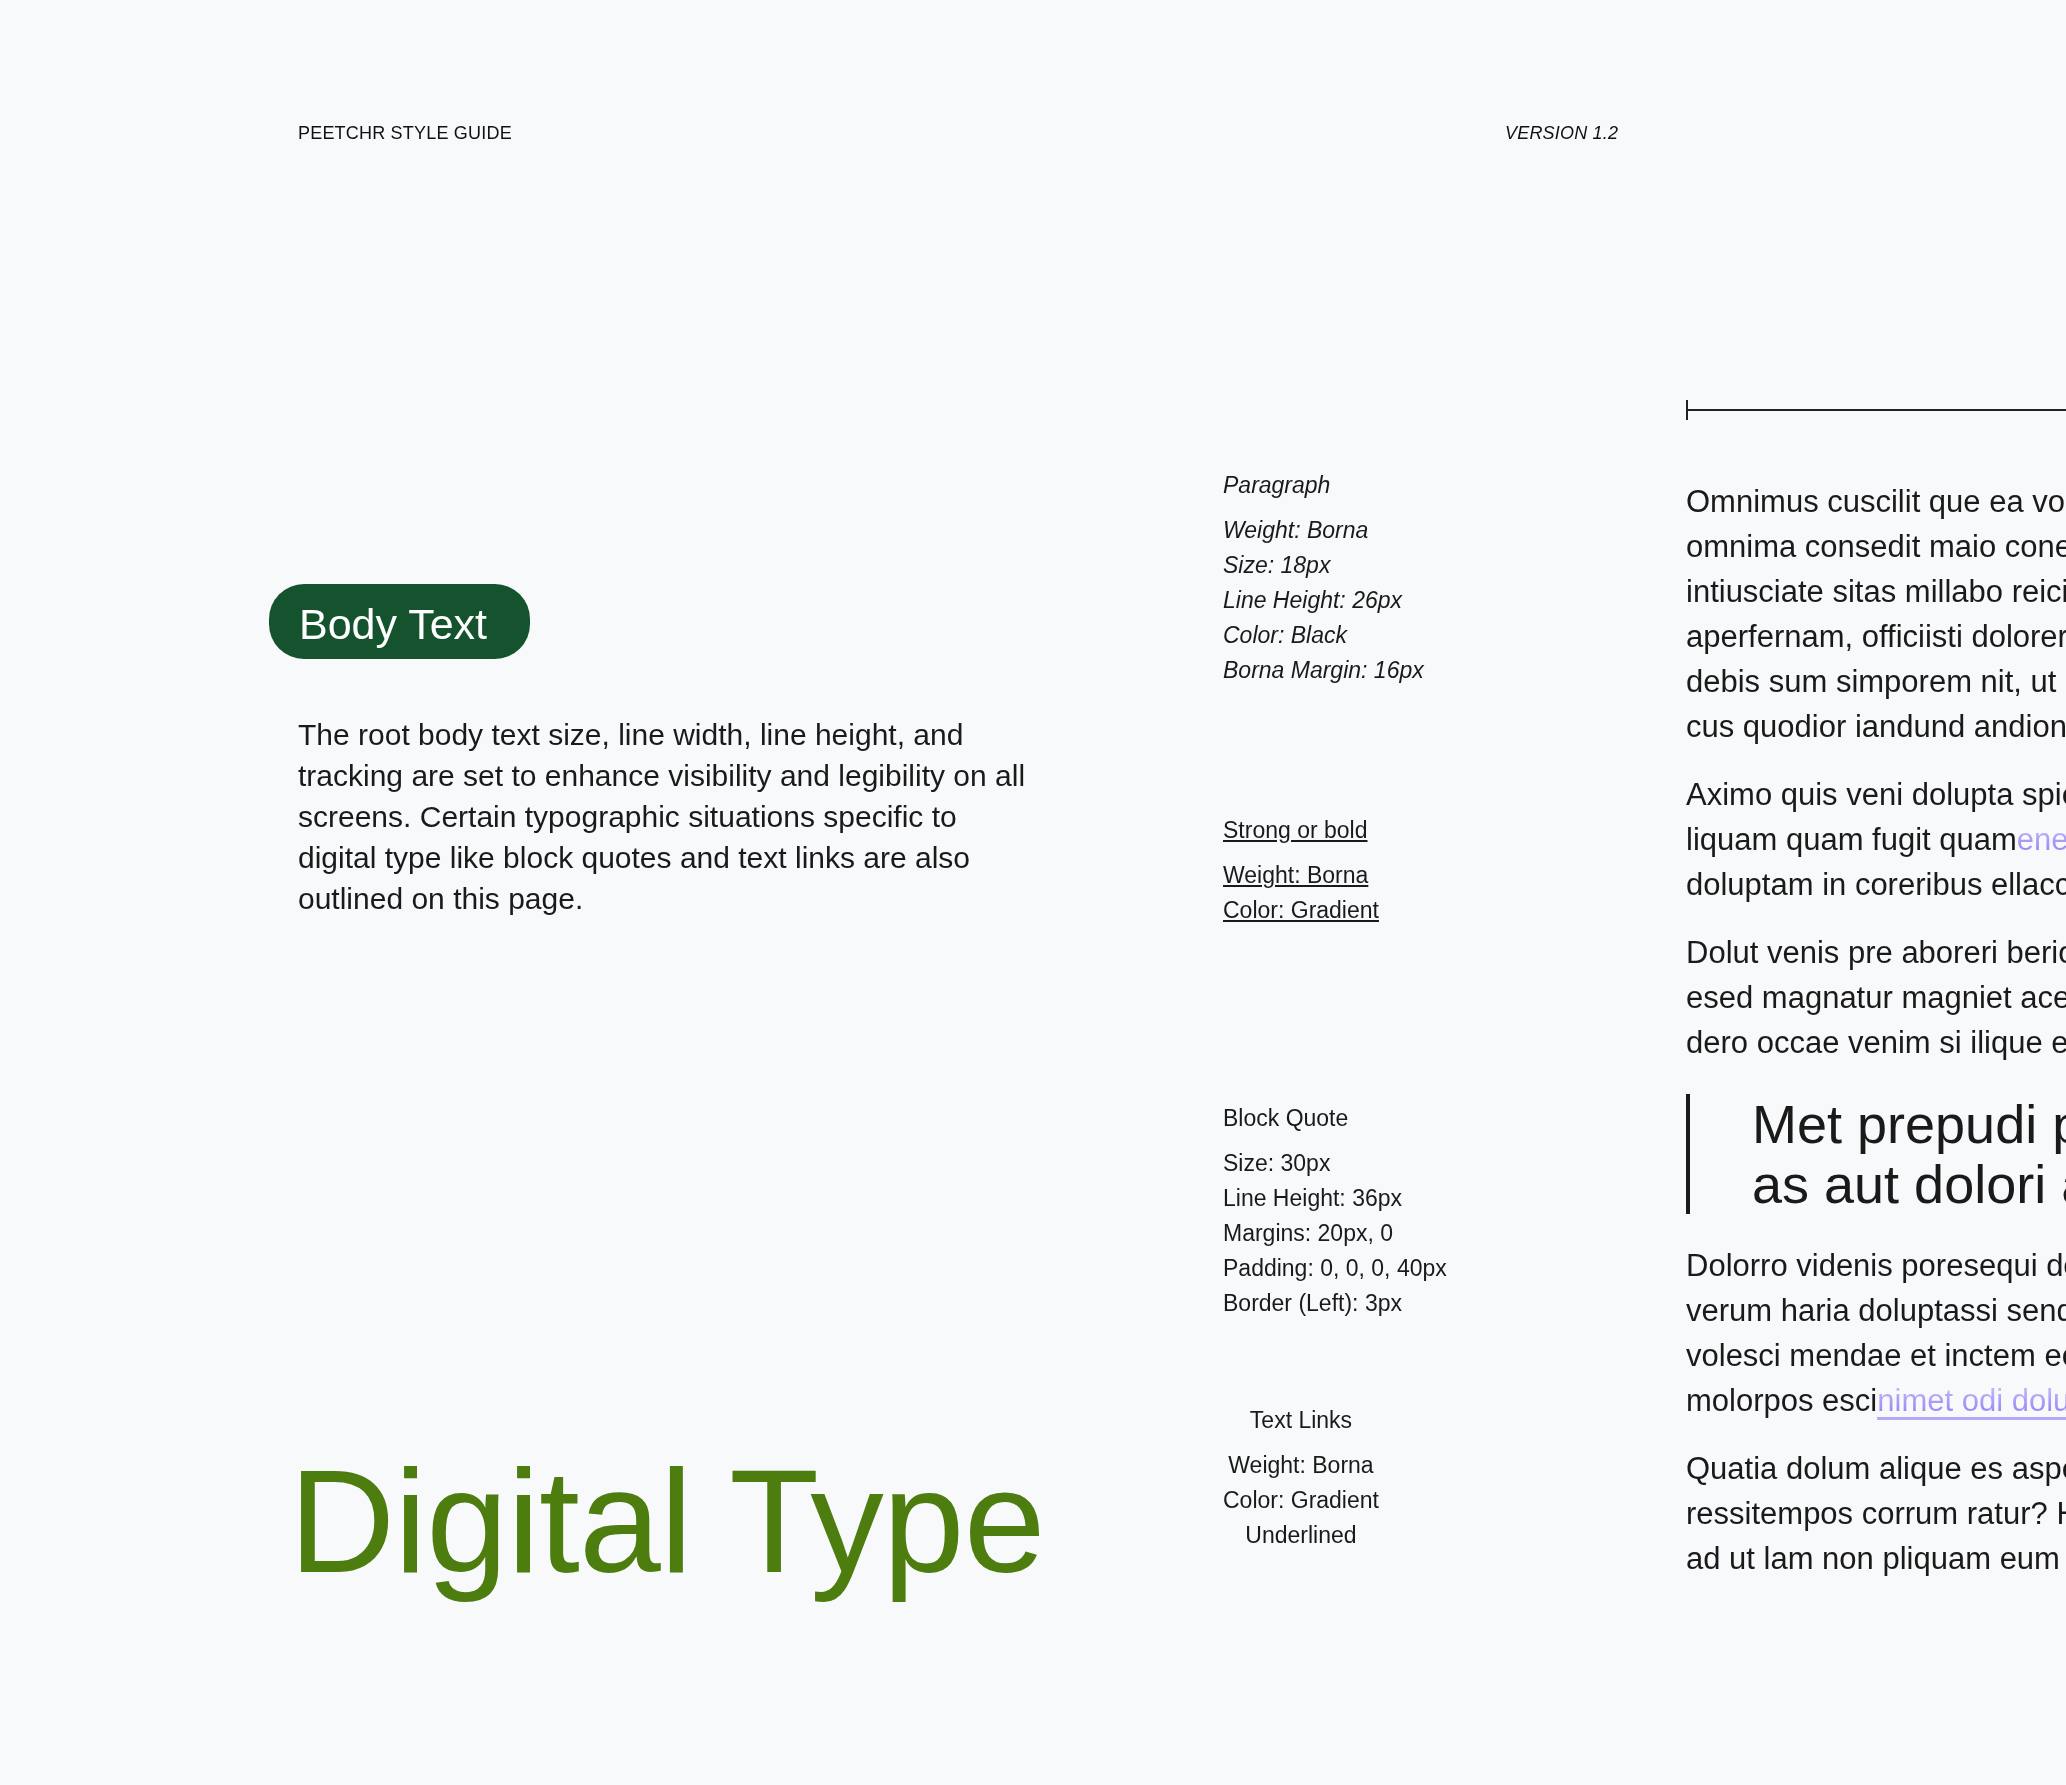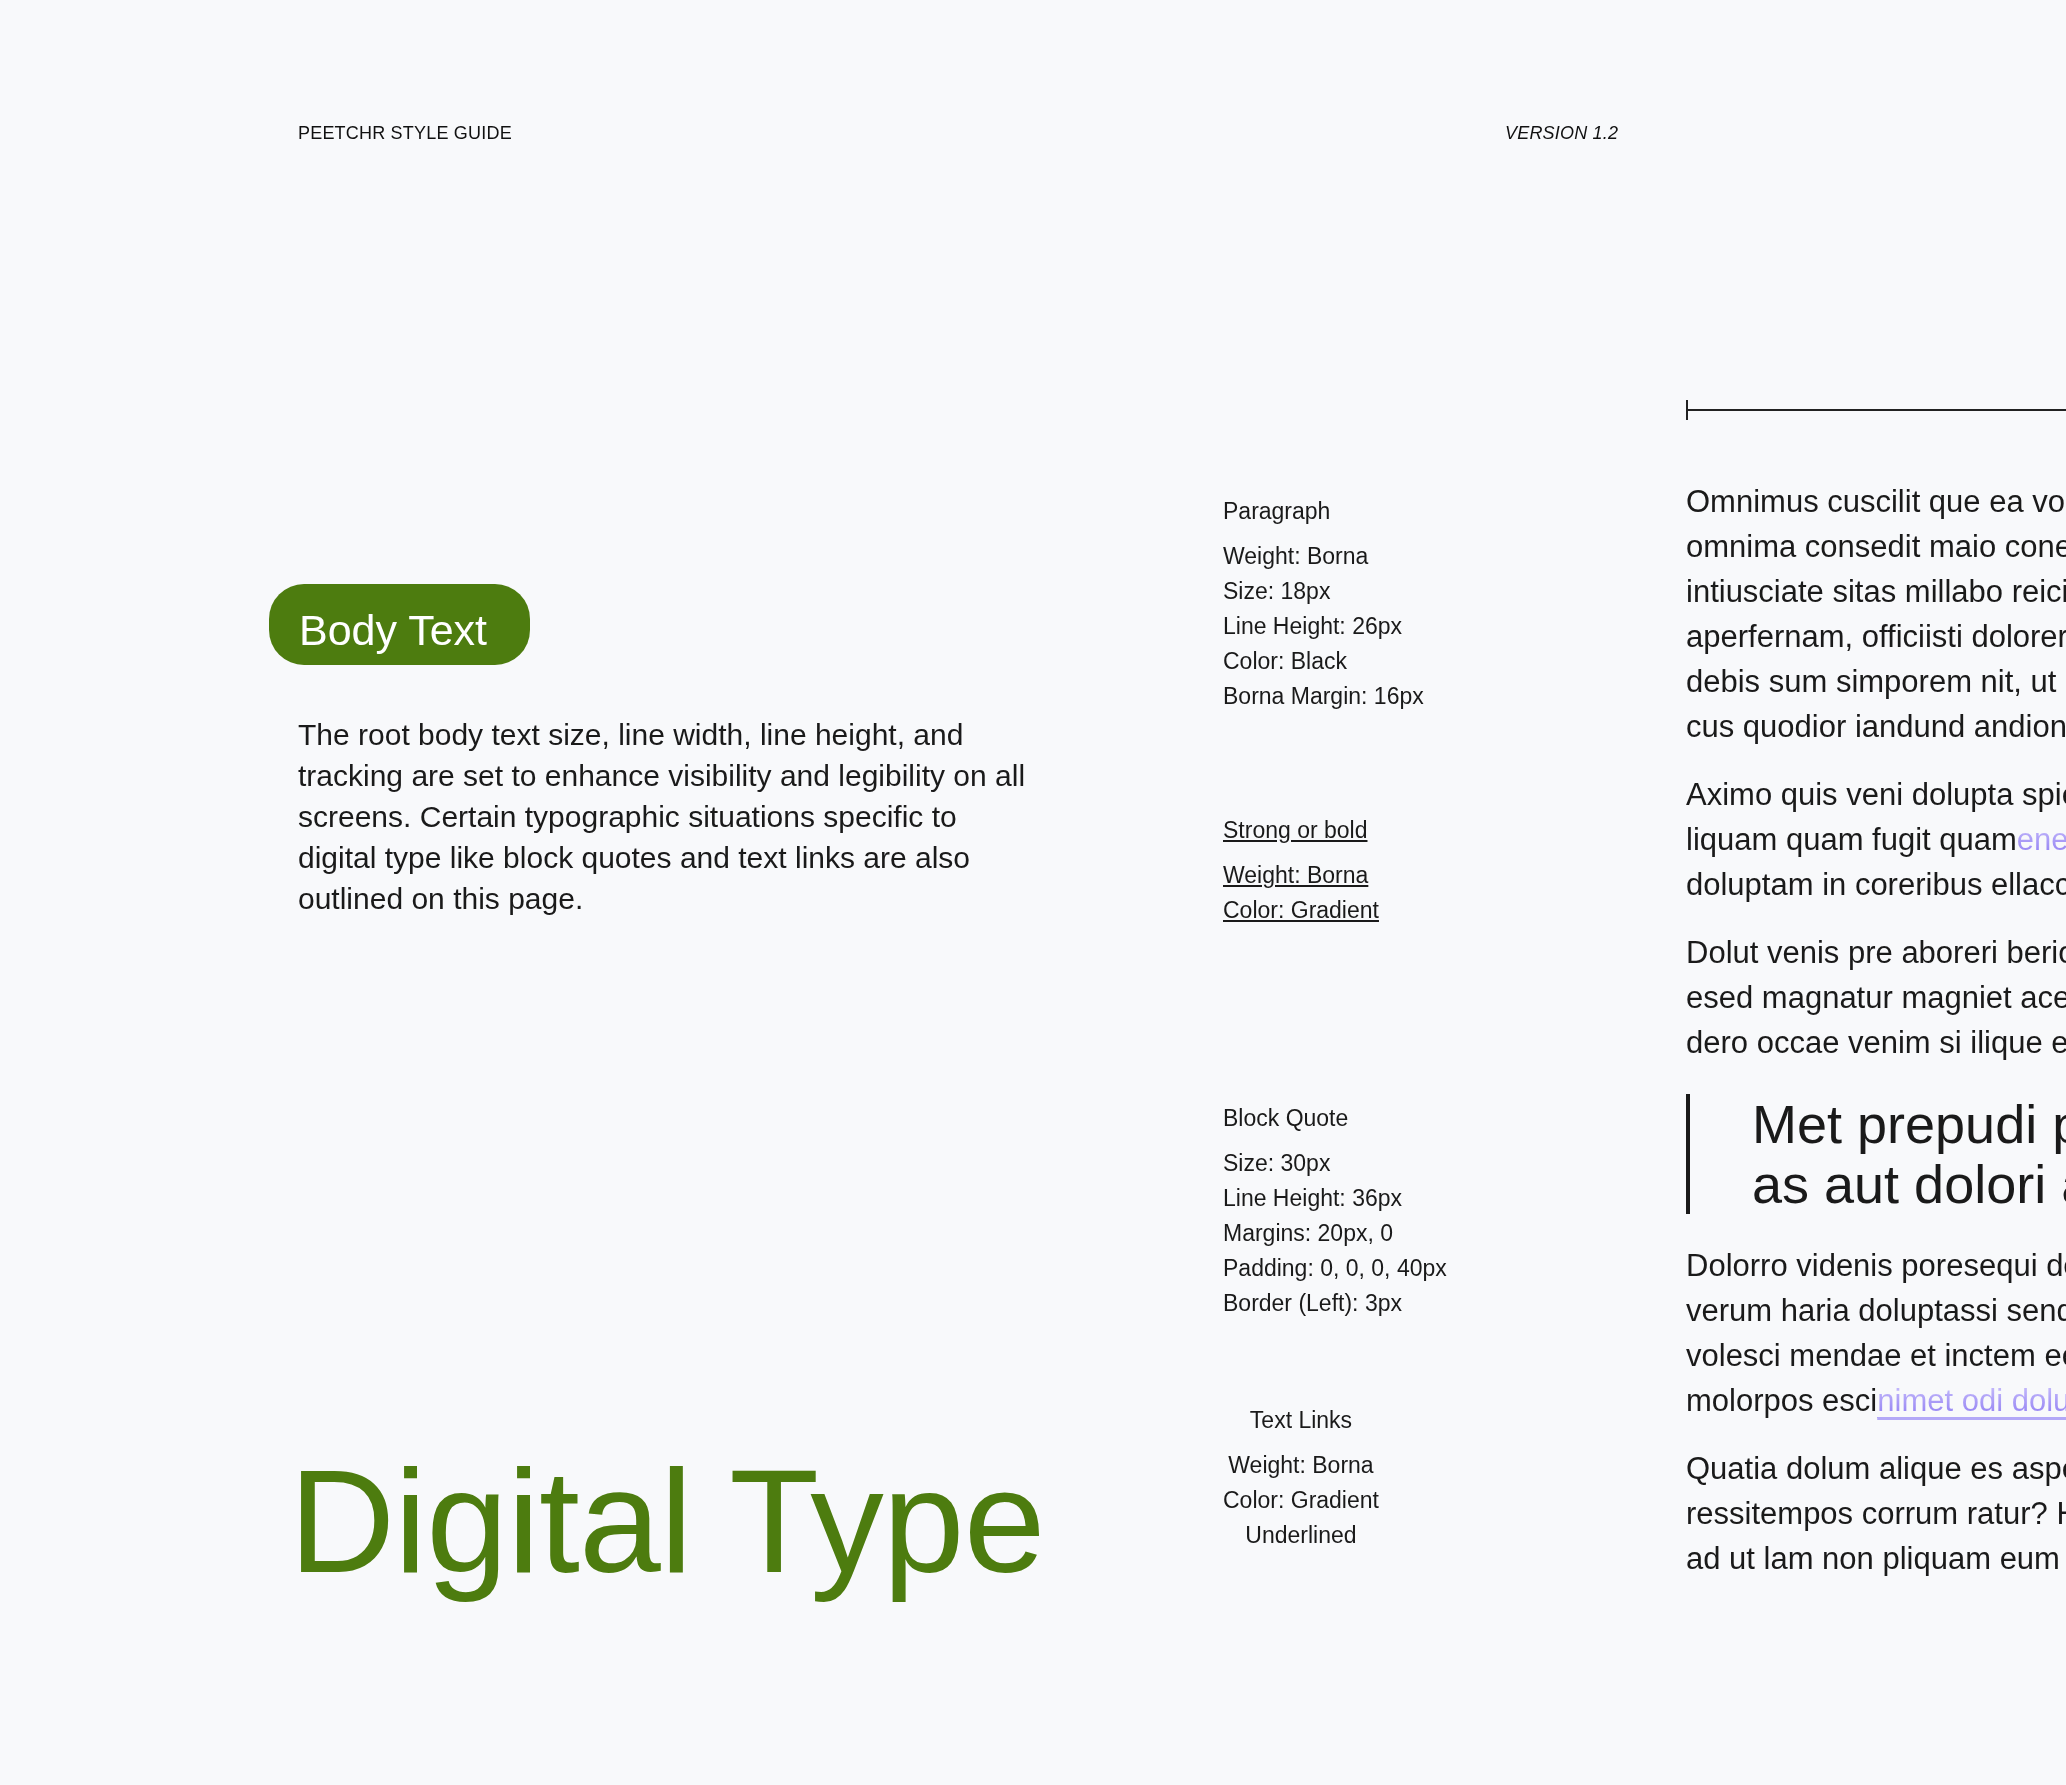--- a/index.html
+++ b/index.html
@@ -12,40 +12,40 @@
   }
   .abs { position: absolute; }
   
   .hdr { top: 123px; font-size: 18px; letter-spacing: 0.2px; color: #111; white-space: nowrap; }
   .hdr-left { left: 298px; }
   .hdr-center { left: 1505px; font-style: italic; }
 
   
   .pill {
     left: 269px; top: 584px; height: 69px;
-    padding: 12px 43px 0 30px;
-    background: #4d7c0f; color: #fff;
+    padding: 6px 43px 0 30px;
+    background: #14532d; color: #fff;
     border-radius: 35px;
     font-size: 43px; line-height: 69px;
     white-space: nowrap;
   }
   .intro {
     left: 298px; top: 674px; width: 736px;
     font-size: 30px; line-height: 41px; color: #1a1a1a; margin-top: 40px;
   }
   .big-title {
     left: 289px; top: 1434px;
     font-size: 147px; line-height: 174px; letter-spacing: -0.8px;
     color: #4d7c0f; white-space: nowrap;
   }
 
   
   .spec { left: 1223px; font-size: 23px; line-height: 35px; color: #1a1a1a; }
   .spec .spec-title { margin-bottom: 10px; }
-  .spec-1 { top: 494px; }
+  .spec-1 { top: 468px; font-style: italic; }
   .spec-2 { top: 813px; text-decoration: underline; }
   .spec-3 { top: 1101px; }
   .spec-4 { top: 1403px; text-align: center; }
 
   
   .rule { left: 1686px; top: 387px; width: 1159px; height: 45px; }
   .rule .line { position: absolute; left: 0; right: 0; top: 22px; height: 2.1px; background: #222; }
   .rule .tick { position: absolute; top: 13.2px; width: 1.7px; height: 20px; background: #222; }
   .rule .tick.l { left: 0; }
 

